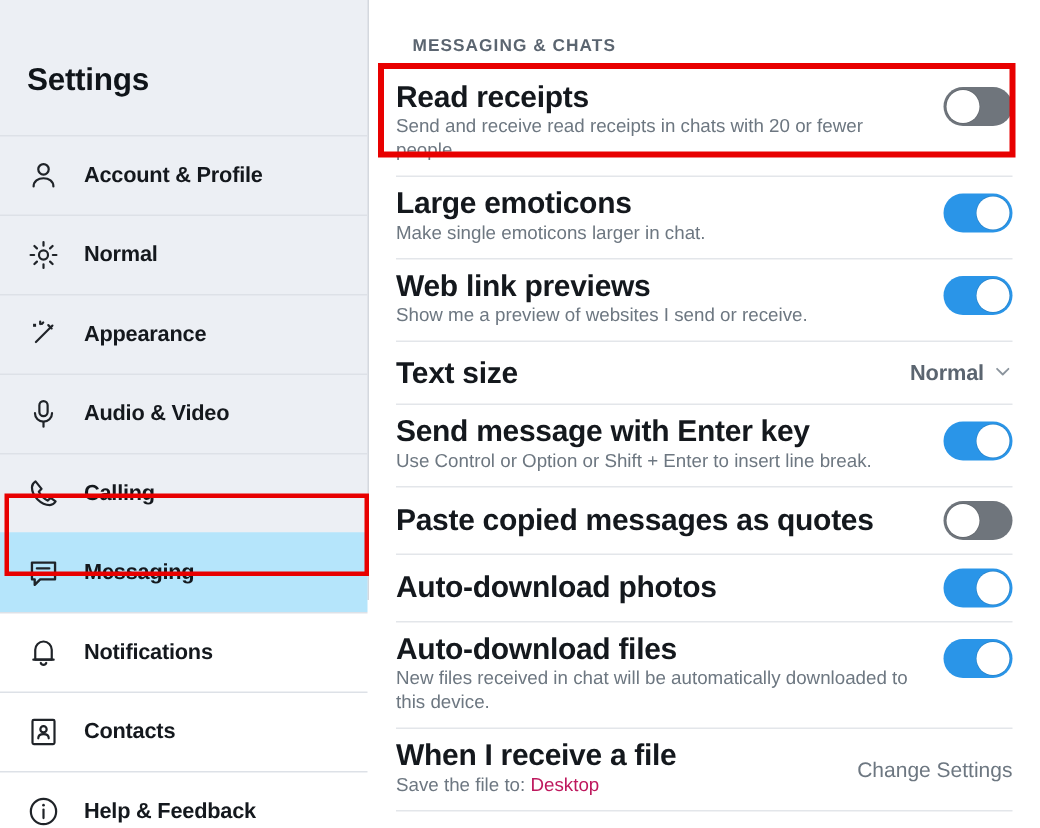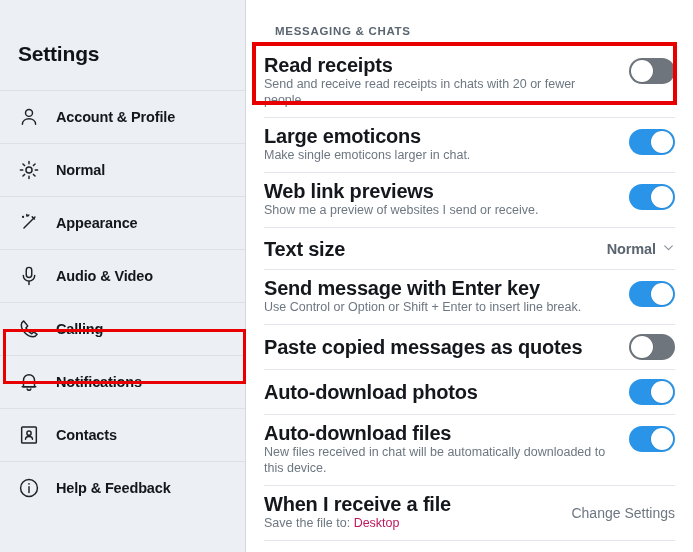--- a/index.html
+++ b/index.html
@@ -13,21 +13,21 @@
   #app {
     position: relative;
     width: 693px; height: 552px;
     display: flex;
     background: #ffffff;
   }
 
   
   #sidebar {
     width: 246px;
-    height: 552px;
+    height: 400px;
     background: #eceff4;
     border-right: 1px solid #d4d8de;
     position: relative;
     flex: 0 0 246px;
   }
   #settings-title {
     font-size: 21px;
     font-weight: bold;
     color: #0f1419;
     letter-spacing: -0.2px;
@@ -229,20 +229,29 @@
 
     <div class="nav-item">
       <span class="ico">
         <svg width="22" height="22" viewBox="0 0 24 24" fill="none" stroke="currentColor" stroke-width="1.6">
           <path d="M6.2 3.2c-1.6 1-2.6 2.4-2.6 4.2 0 6.4 6.6 13 13 13 1.8 0 3.2-1 4.2-2.6l-3.6-2.6-2.2 2c-2.6-1.4-5-3.8-6.4-6.4l2-2.2z" stroke-linejoin="round"></path>
         </svg>
       </span>
       <span class="lbl">Calling</span>
     </div>
 
+    <div class="nav-item active">
+      <span class="ico">
+        <svg width="22" height="22" viewBox="0 0 24 24" fill="none" stroke="currentColor" stroke-width="1.7">
+          <path d="M3.6 4.4h16.8v12.2H9.6l-4 4v-4H3.6z" stroke-linejoin="round"></path>
+          <path d="M7.2 8.6h9M7.2 12.2h5.6" stroke-linecap="round"></path>
+        </svg>
+      </span>
+      <span class="lbl">Messaging</span>
+    </div>
 
     <div class="nav-item">
       <span class="ico">
         <svg width="22" height="22" viewBox="0 0 24 24" fill="none" stroke="currentColor" stroke-width="1.6">
           <path d="M6 17.2V10a6 6 0 0 1 12 0v7.2z" stroke-linejoin="round"></path>
           <path d="M4.6 17.2h14.8" stroke-linecap="round"></path>
           <path d="M10 19.6a2.1 2.1 0 0 0 4 0" stroke-linecap="round"></path>
         </svg>
       </span>
       <span class="lbl">Notifications</span>

